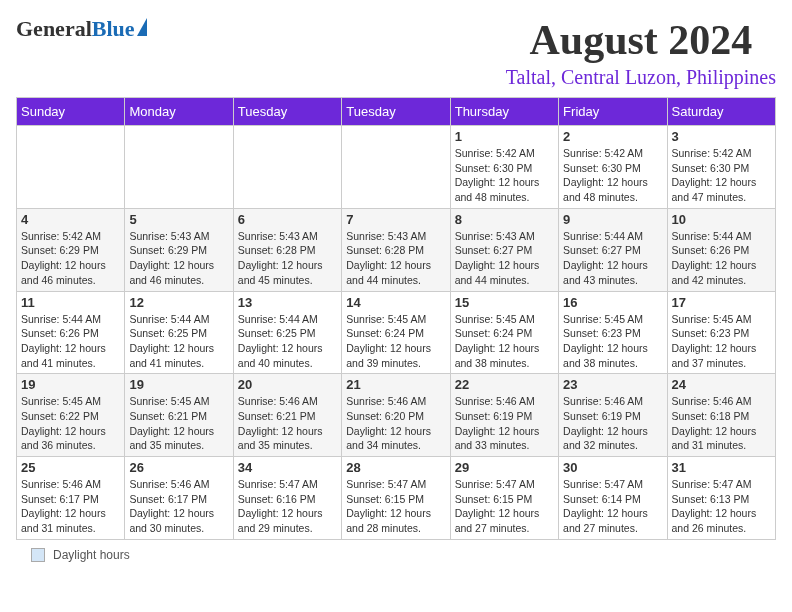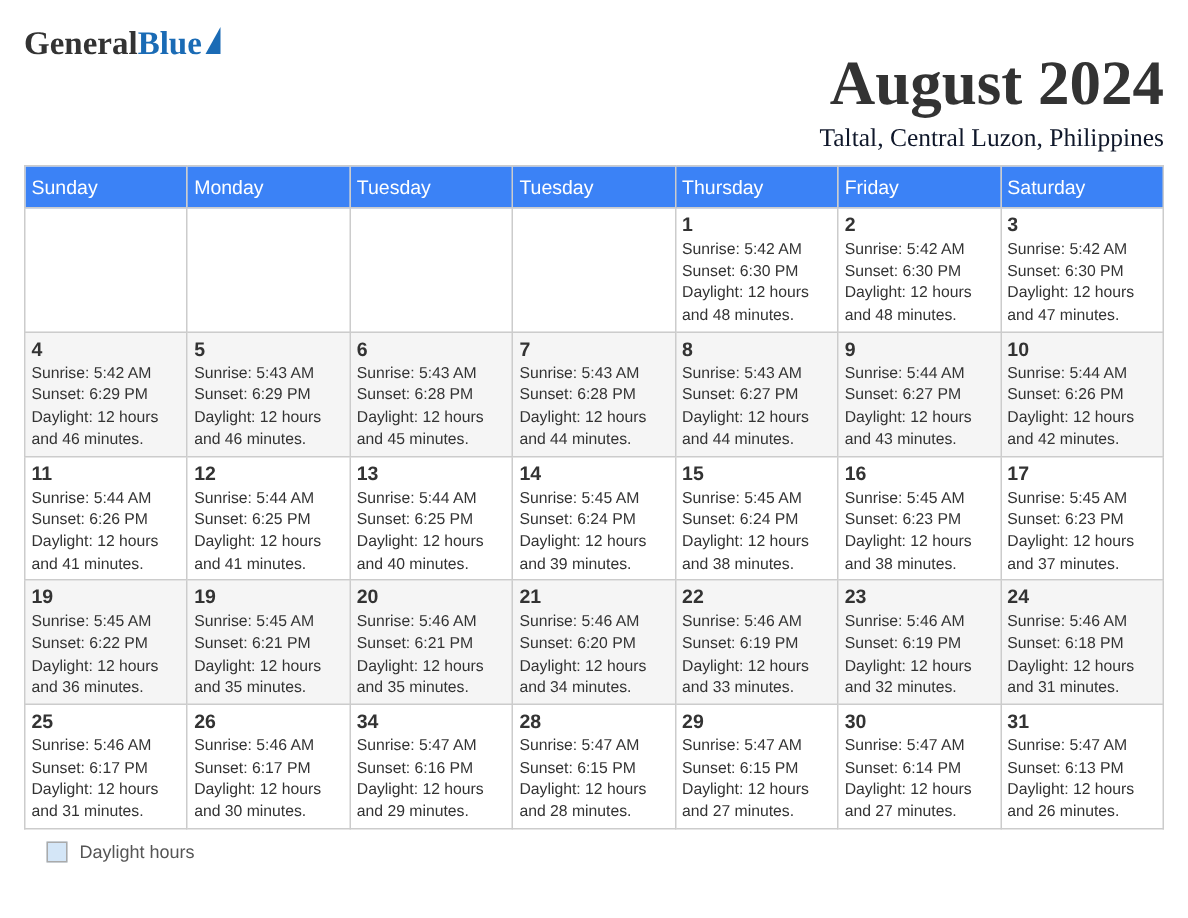--- a/index.html
+++ b/index.html
@@ -31,30 +31,30 @@
     }
     .logo-general { color: #333; }
     .logo-blue { color: #1a6bb5; }
     .logo-triangle {
       width: 0; height: 0;
       border-left: 10px solid transparent;
       border-bottom: 18px solid #1a6bb5;
       margin-left: 2px;
       margin-top: -4px;
     }
-    .title-area { text-align: right; margin-top: 16px; }
+    .title-area { text-align: center; }
     .month-title { font-size: 42px; font-weight: bold; color: #333; }
-    .location { font-size: 17px; color: #0f172a; margin-top: 2px; }
+    .location { font-size: 20px; color: #6d28d9; margin-top: 2px; }
     .calendar {
       width: 100%;
       border-collapse: collapse;
       font-size: 11px;
     }
     .calendar th {
-      background: #3b82f6;
+      background: #6d28d9;
       color: #fff;
       padding: 6px 4px;
       text-align: left;
       font-size: 13px;
       font-weight: normal;
       border: 1px solid #ccc;
     }
     .calendar td {
       border: 1px solid #ccc;
       vertical-align: top;

